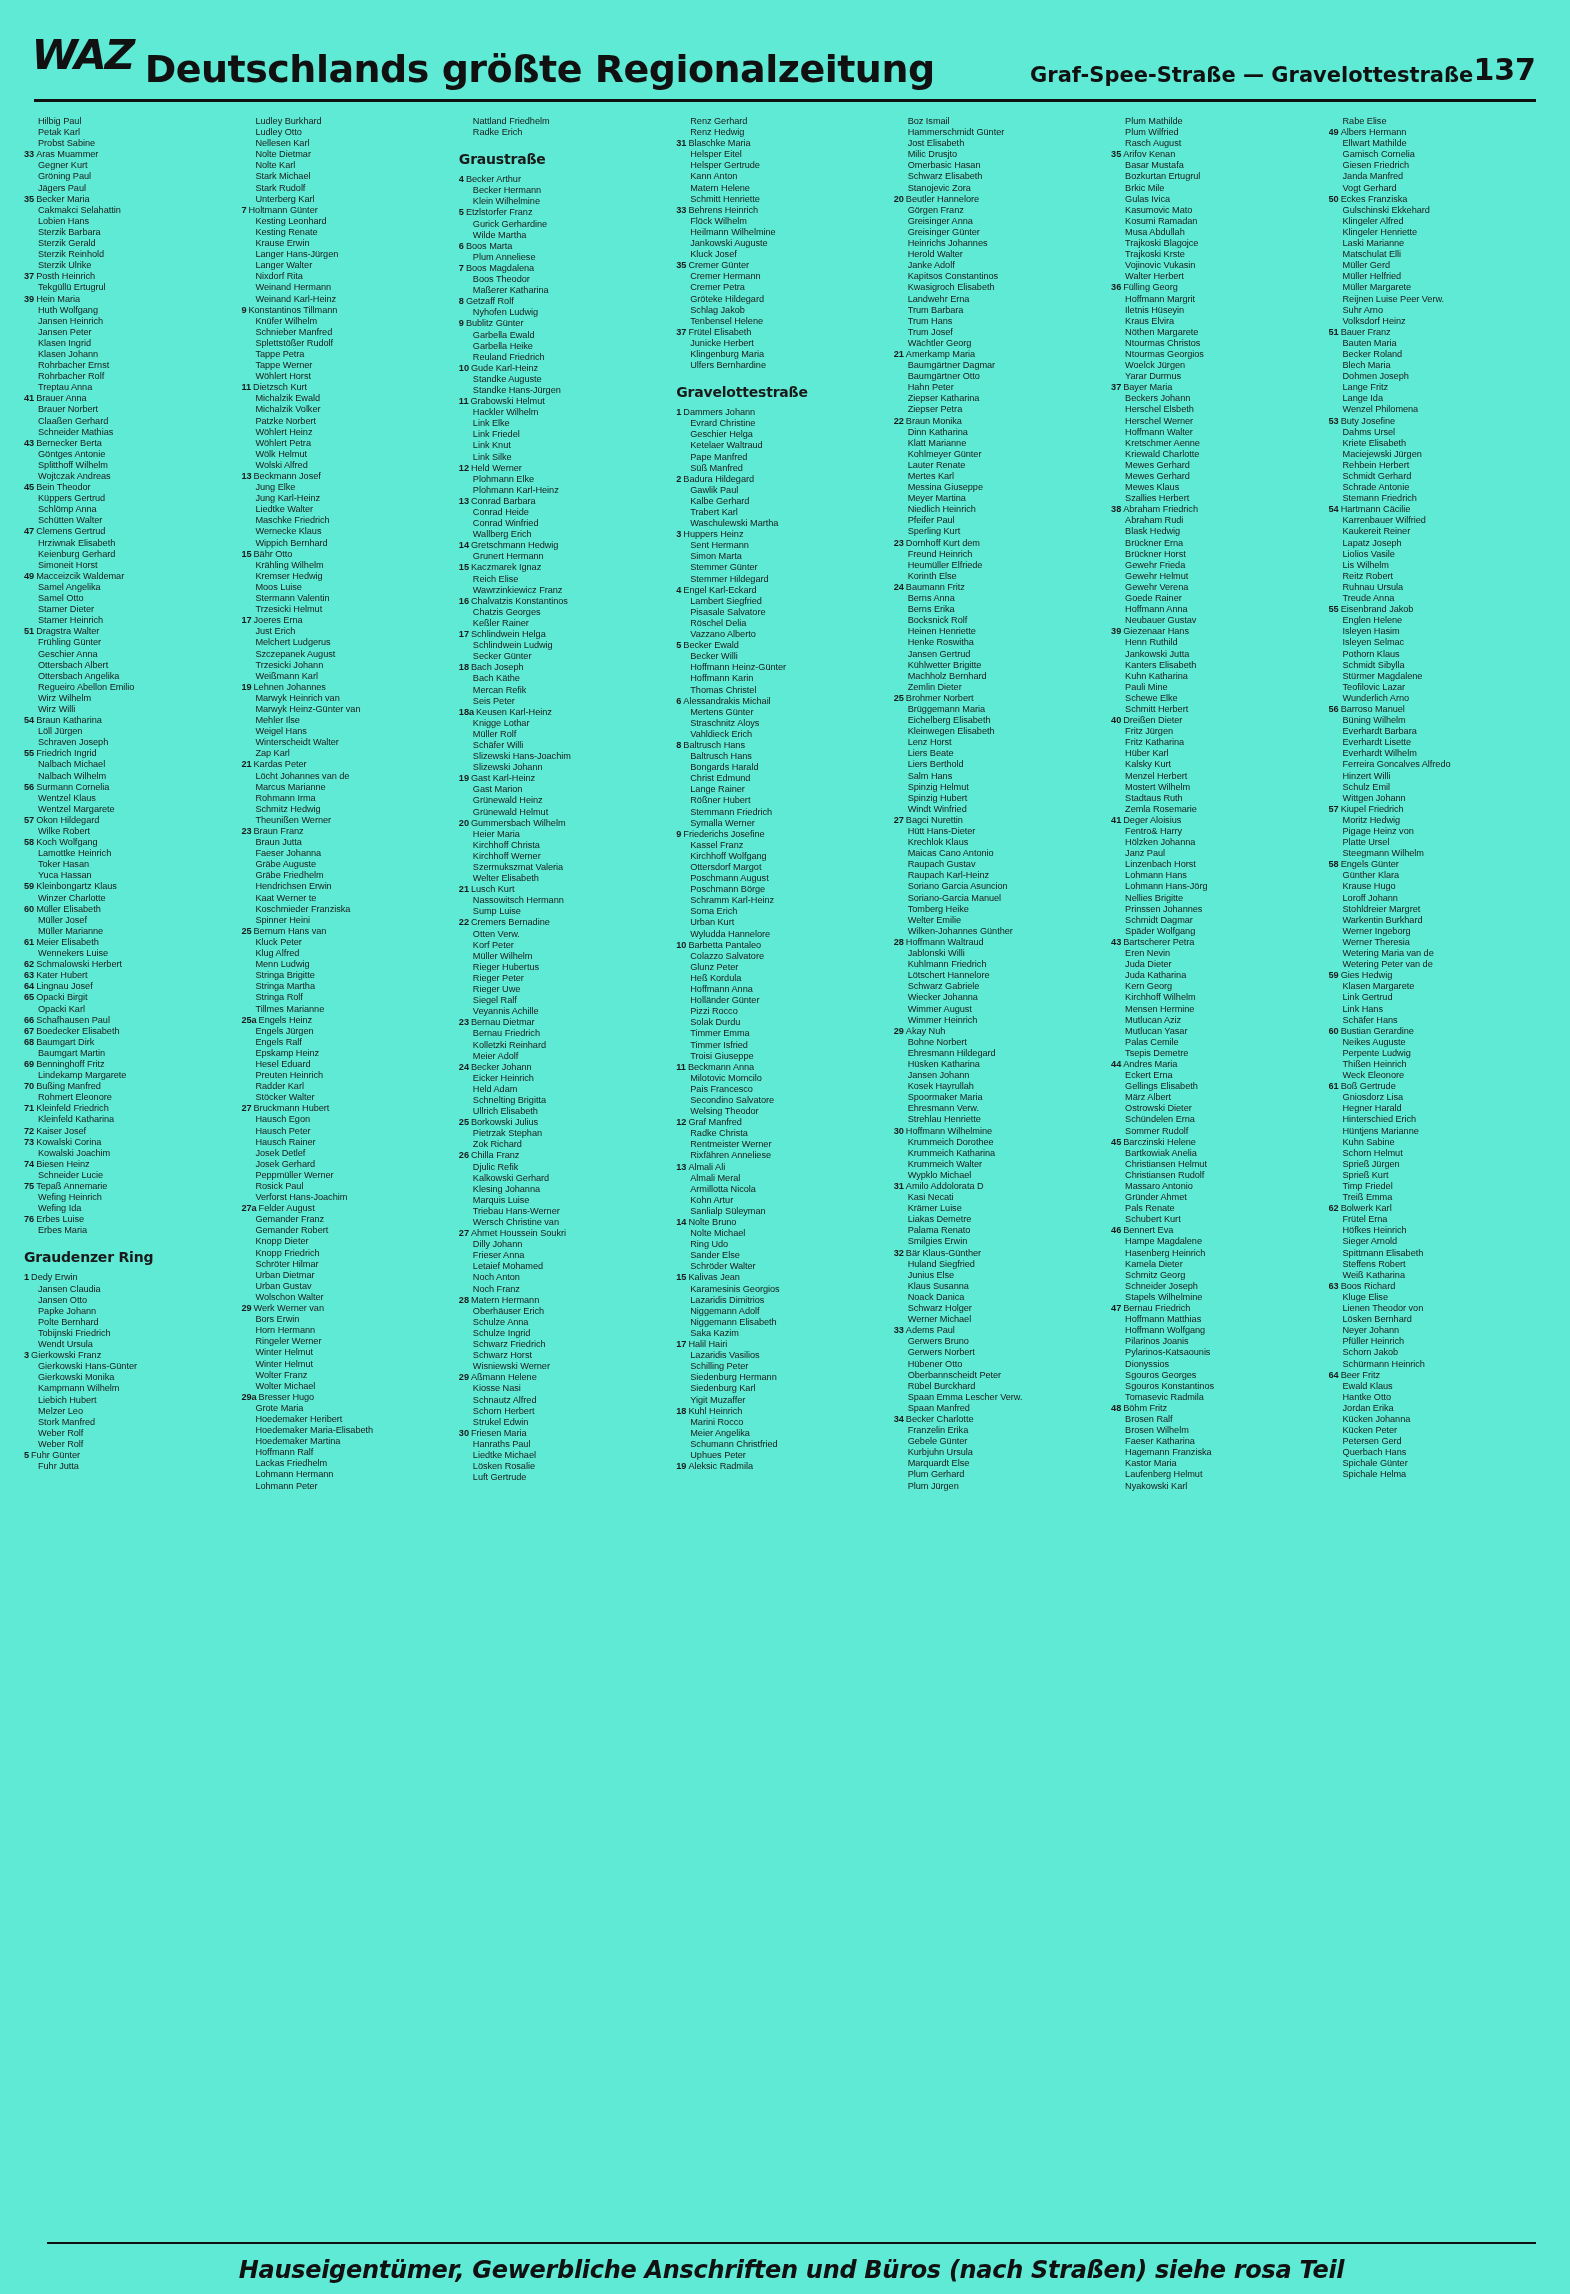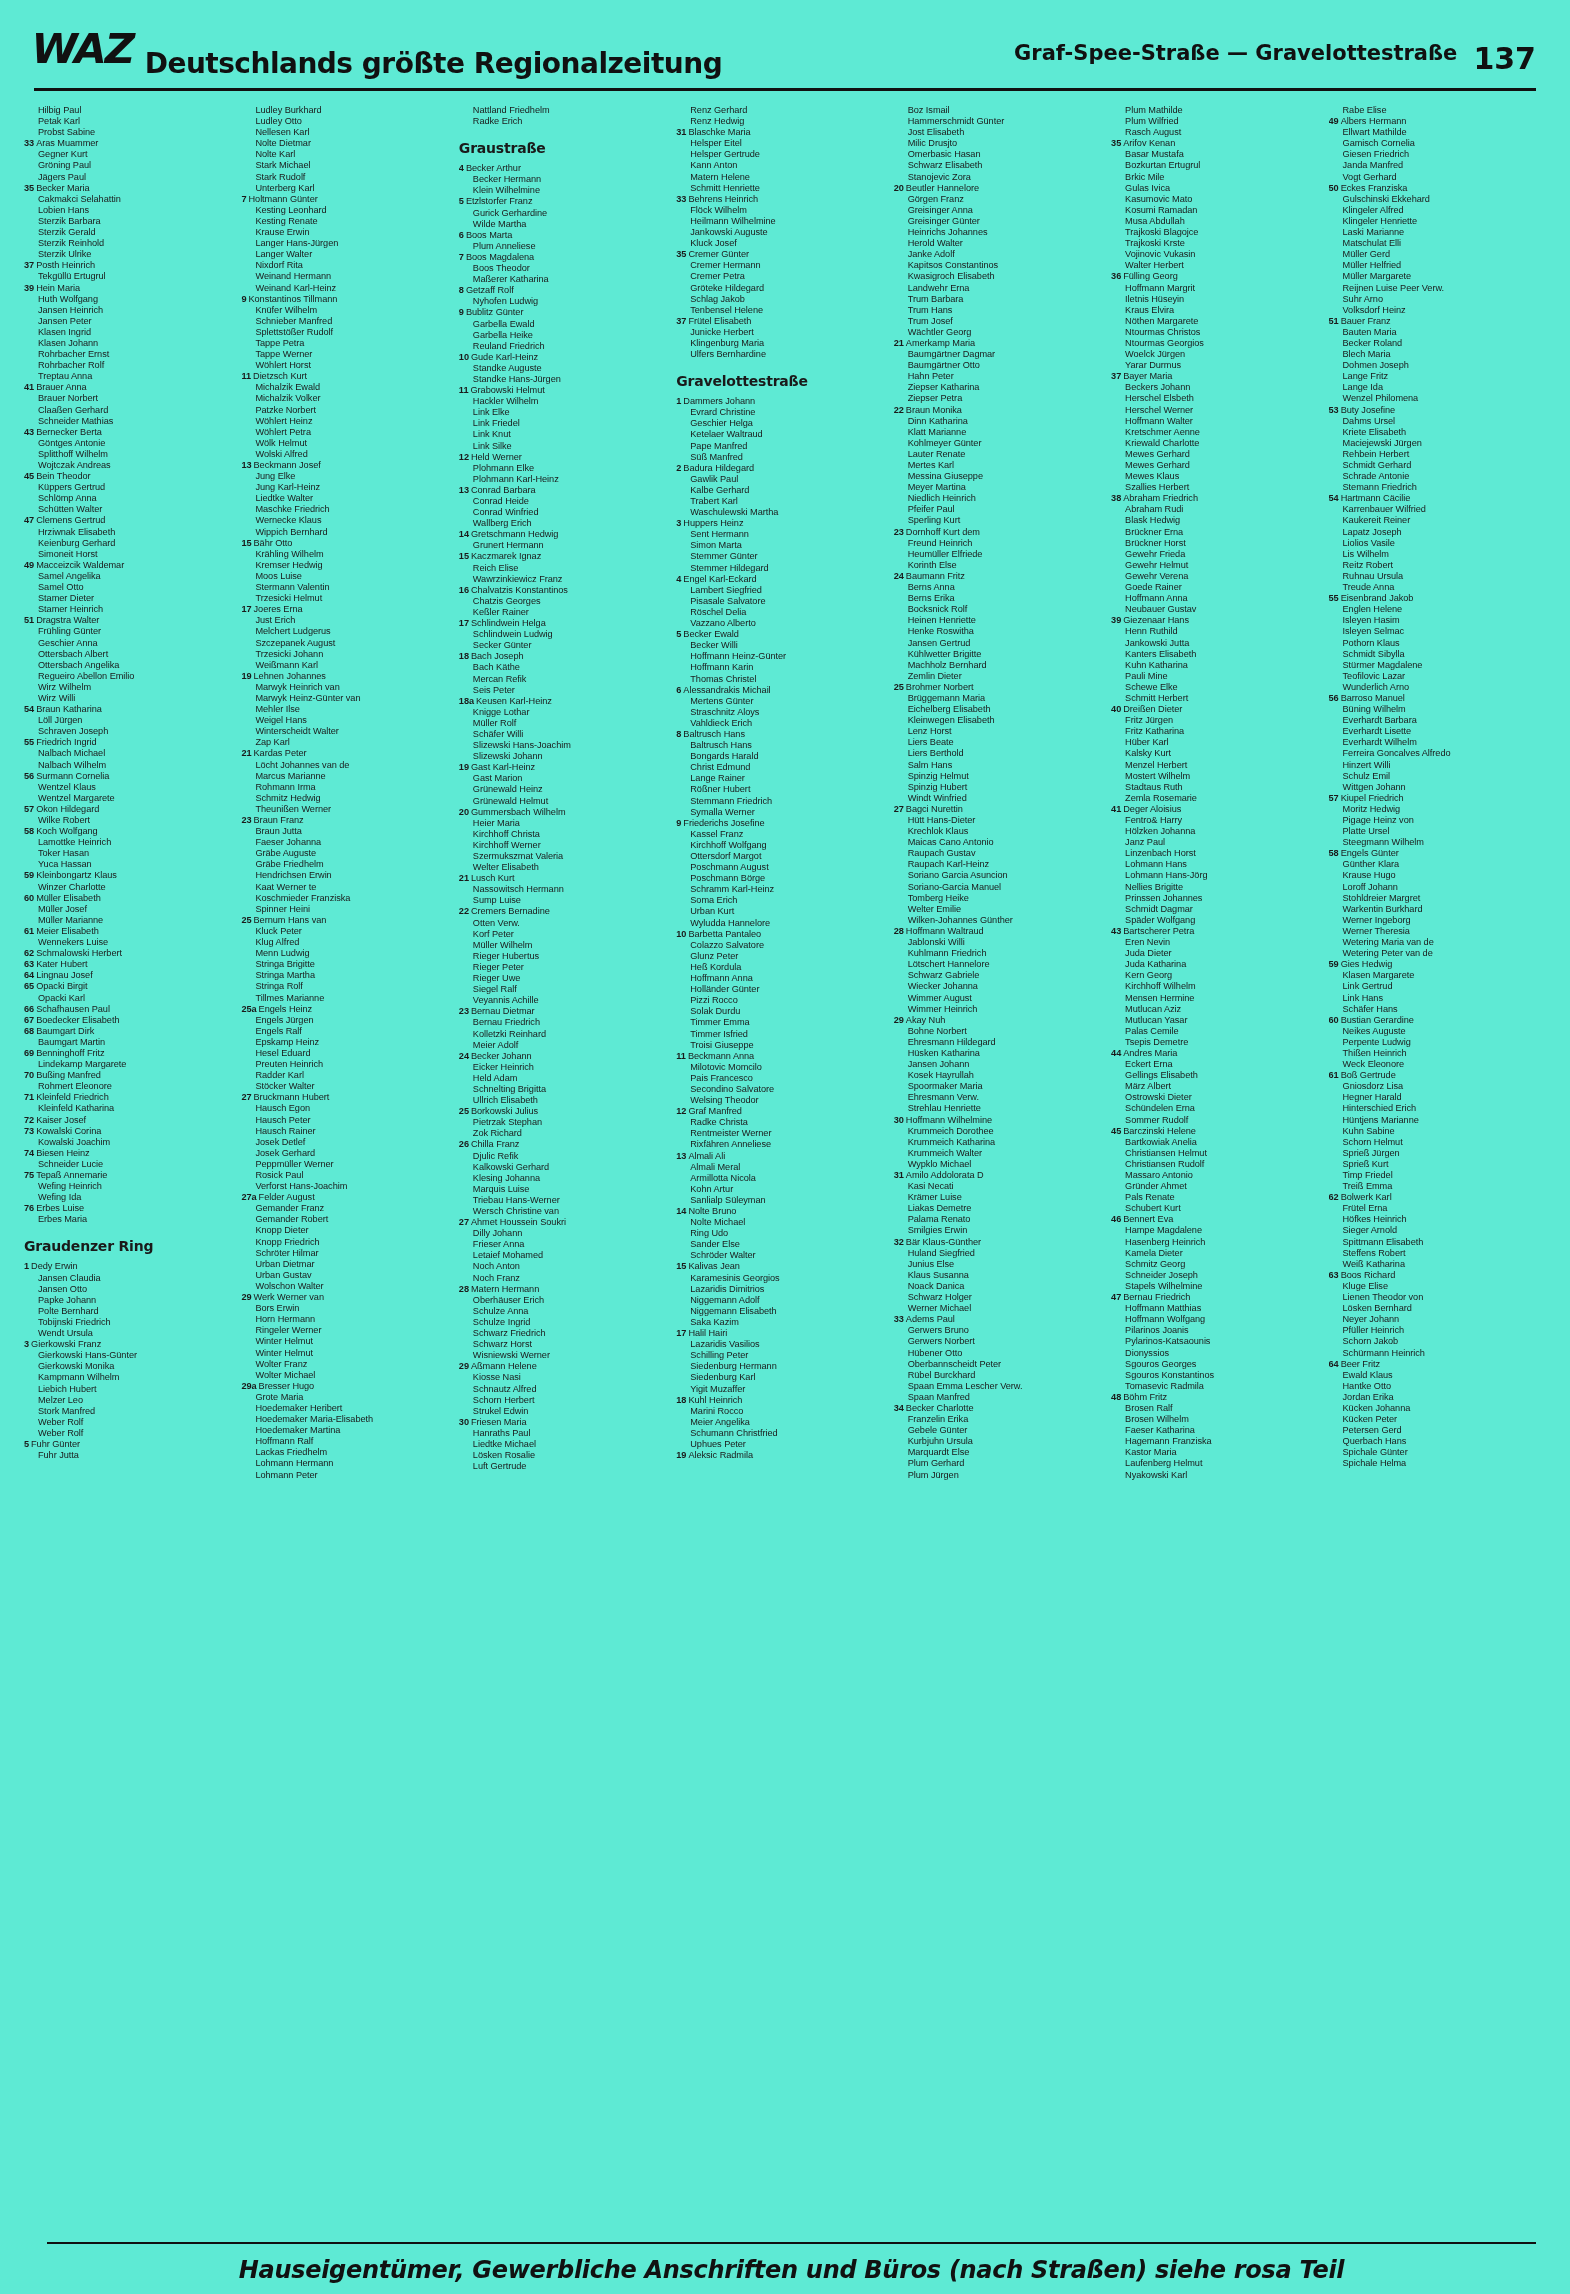--- a/index.html
+++ b/index.html
@@ -40,29 +40,28 @@
     font-weight: bold;
     font-style: italic;
     font-size: 40px;
     letter-spacing: -2px;
     color: #111;
     transform: scaleX(1.05);
   }
   .masthead-slogan {
     font-family: "DejaVu Sans", sans-serif;
     font-weight: bold;
-    font-size: 28px;
+    font-size: 38px;
     color: #111;
     letter-spacing: -0.5px;
     margin-top: 29px;
   }
   .masthead-right {
     display: flex;
-    align-items: flex-start;
-    gap: 16px;
+    align-items: flex-end;
     padding-bottom: 4px;
   }
   .page-range {
     font-family: "DejaVu Sans", sans-serif;
     font-weight: bold;
     font-size: 21px;
     color: #111;
     letter-spacing: 0px;
   }
   .page-number {

